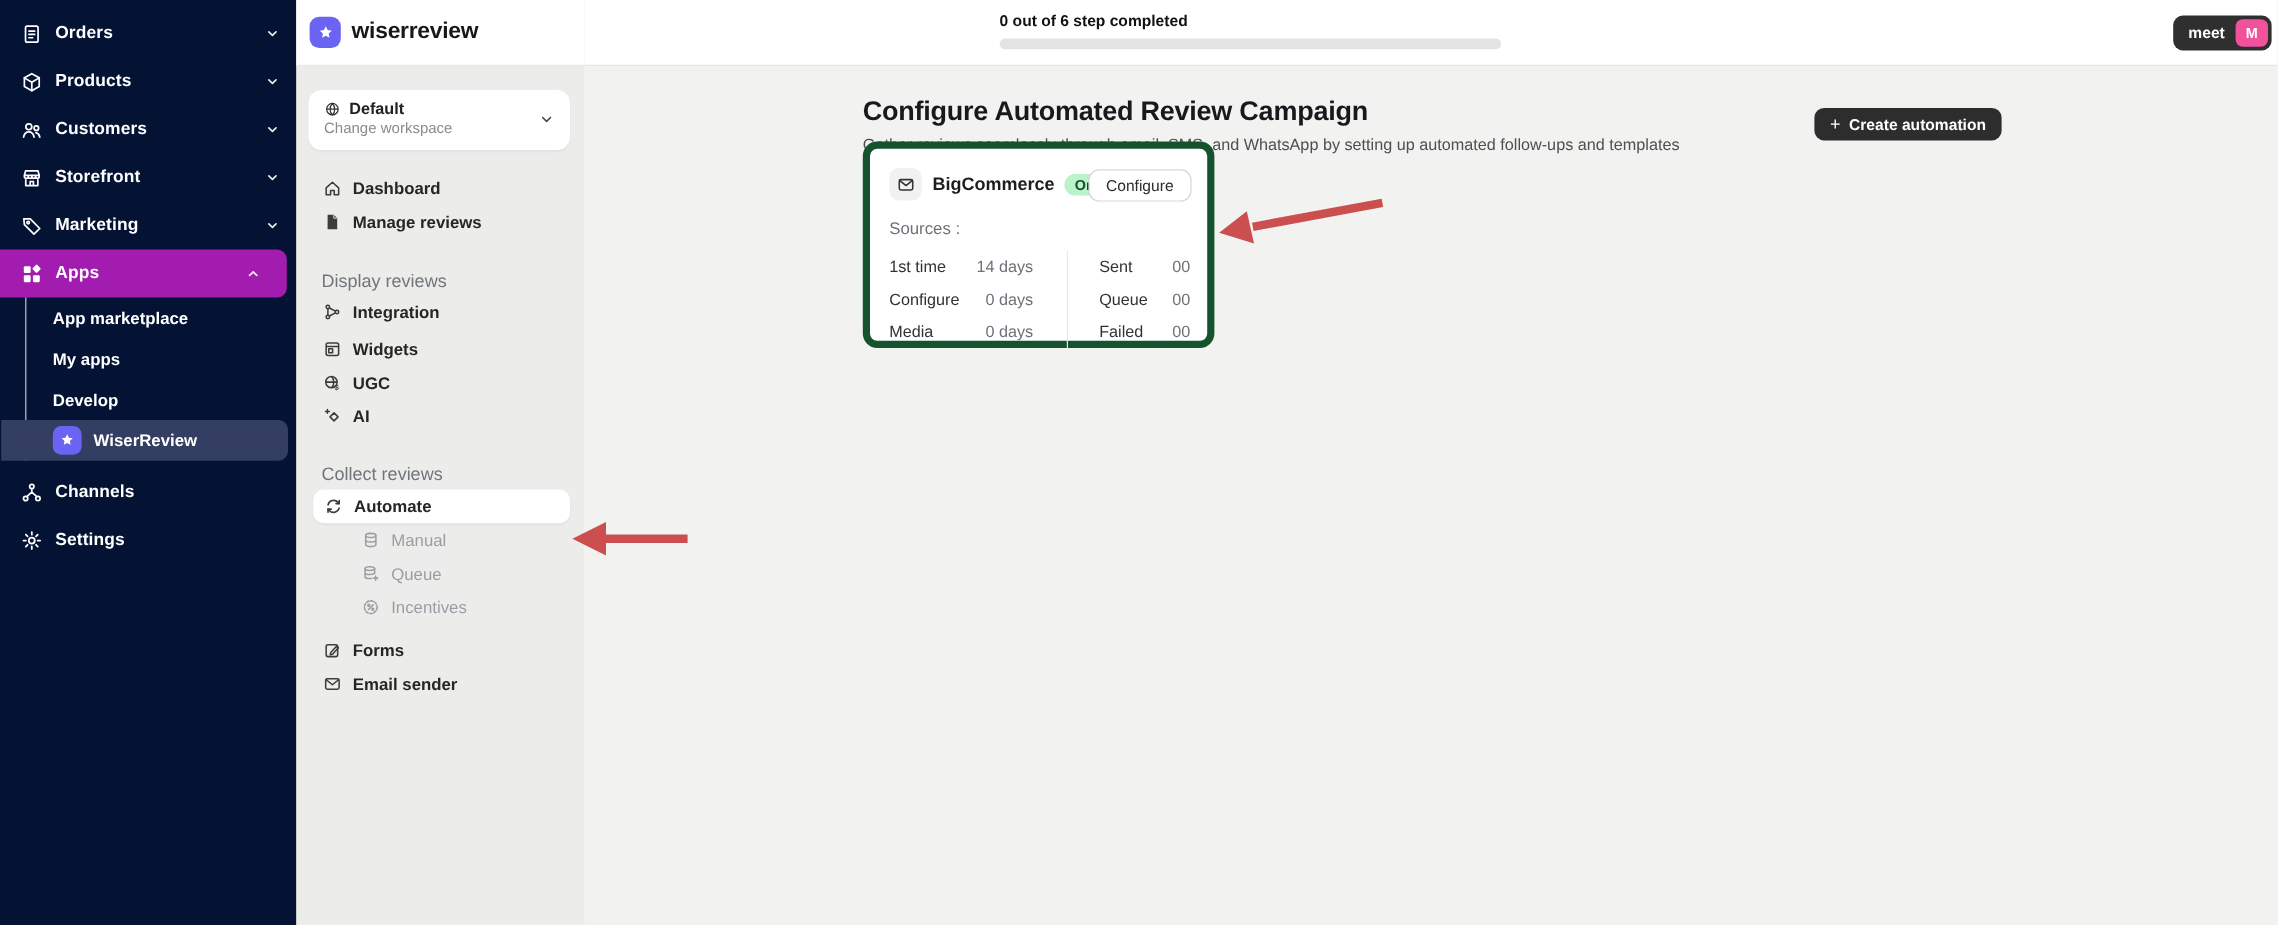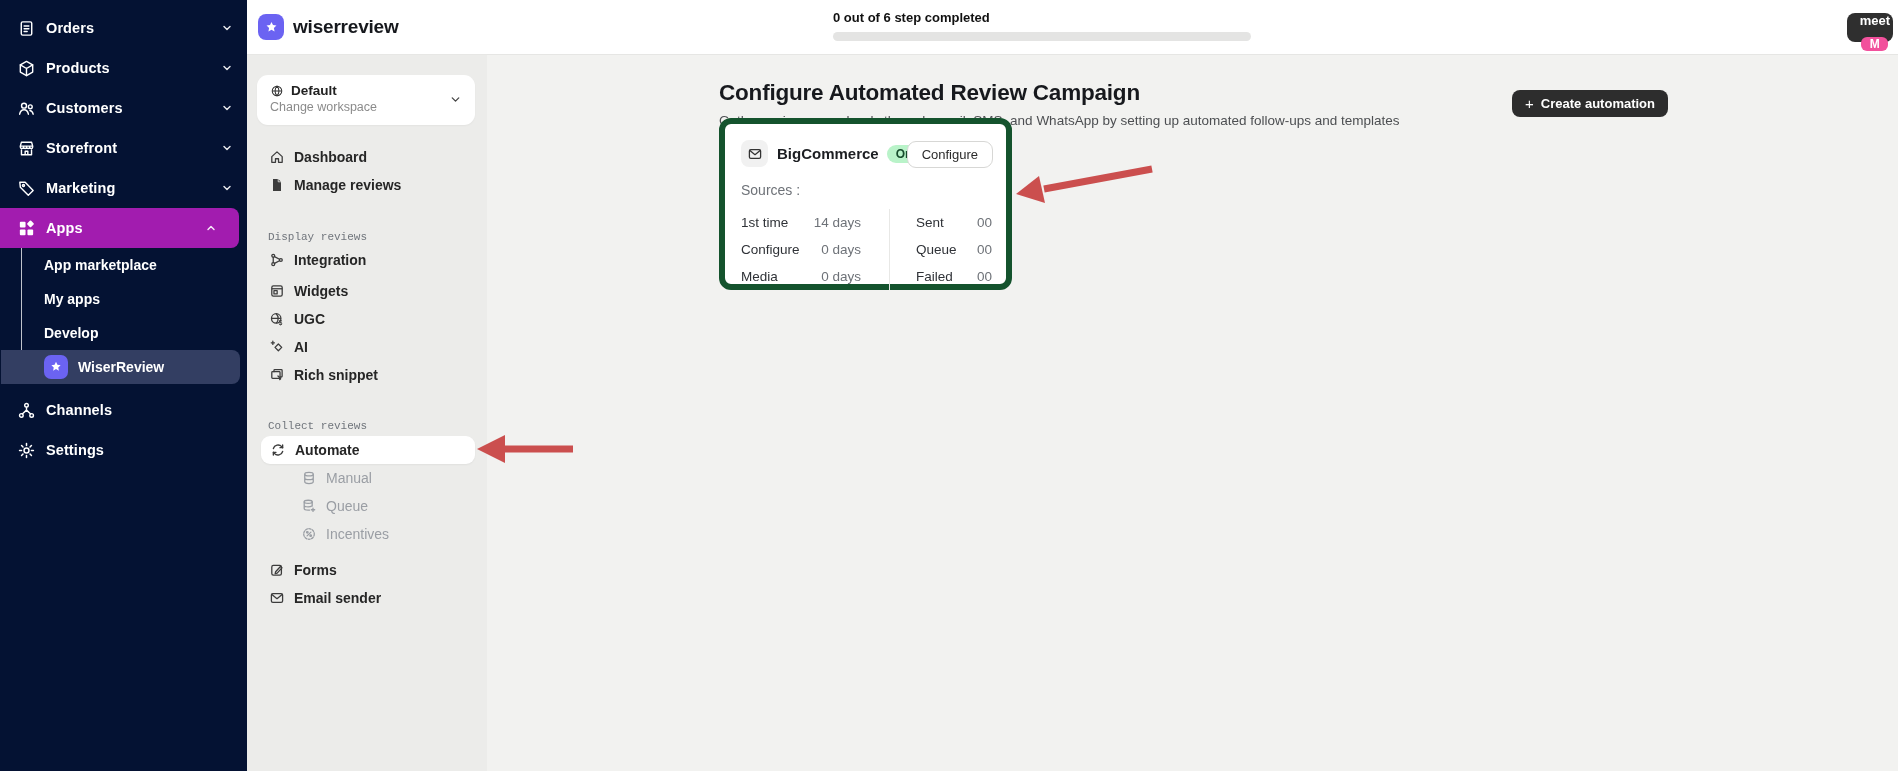--- a/index.html
+++ b/index.html
@@ -28,36 +28,36 @@
   .brand-name { font-size:19px; font-weight:700; color:#16181d; letter-spacing:-.2px; }
   .aside-scroll { padding:20px 12px 0 10px; }
   .ws-card { background:#fff; border-radius:11px; height:50px; padding:8px 12px 0 13px; position:relative; cursor:pointer; box-shadow:0 1px 2px rgba(0,0,0,.04); }
   .ws-top { display:flex; align-items:center; gap:7px; font-size:13.5px; font-weight:700; color:#222; }
   .ws-sub { font-size:12.5px; color:#8b8b8b; margin-top:2px; }
   .ws-chev { position:absolute; right:13px; top:18px; color:#444; }
   .anav-list { margin-top:18px; }
   .arow { height:28px; display:flex; align-items:center; padding-left:11px; gap:9px; cursor:pointer; color:#2c2c2c; }
   .arow .ico { width:17px; height:17px; display:flex; align-items:center; justify-content:center; color:#3c3c3c; flex:none; }
   .arow .lbl { font-size:14px; font-weight:600; color:#262626; }
-  .sec-label { margin-top:26px; height:18px; font-size:11px; color:#70757c; padding-left:11px; display:flex; align-items:flex-end;font-family:Liberation Mono, monospace; }
+  .sec-label { margin-top:26px; height:18px; font-size:15px; color:#70757c; padding-left:11px; display:flex; align-items:flex-end; }
   .sec-label.first-pad { margin-bottom:3px; }
   .arow.pill { background:#fff; border-radius:9px; margin:4px 0 0 4px; height:28px; padding-left:8px; box-shadow:0 1px 2px rgba(0,0,0,.05); }
   .arow.subitem { padding-left:43px; }
   .arow.disabled .lbl { color:#9a9ea4; font-weight:500; }
   .arow.disabled .ico { color:#9a9ea4; }
   .gap8 { margin-top:8px; }
 
   
   .main { flex:1; position:relative; background:var(--main-bg,#f2f2f0); }
   .topbar { position:absolute; left:0; top:0; right:0; height:55px; background:#fff; border-bottom:1px solid #e6e6e4; }
   .progress-wrap { position:absolute; left:346px; top:10px; }
   .progress-text { font-size:13px; font-weight:700; color:#111; }
   .progress-track { margin-top:7px; width:418px; height:9px; border-radius:5px; background:#e4e4e3; overflow:hidden; }
   .progress-fill { height:100%; background:#2f2f2f; border-radius:5px; width:0; }
-  .account-pill { position:absolute; right:5px; top:13px; height:29px; background:#2f2f2f; border-radius:8px; display:flex; align-items:center; padding:0 3px 0 13px; gap:9px; cursor:pointer;flex-direction:column; }
+  .account-pill { position:absolute; right:5px; top:13px; height:29px; background:#2f2f2f; border-radius:8px; display:flex; align-items:center; padding:0 3px 0 13px; gap:9px; cursor:pointer; }
   .account-pill .lbl { color:#fff; font-size:13px; font-weight:600; }
   .avatar { width:27px; height:23px; background:var(--avatar-pink,#f2519c); border-radius:6px; color:#fff; font-size:12px; font-weight:700; display:flex; align-items:center; justify-content:center; }
 
   .page-title { position:absolute; left:232px; top:80px; font-size:22.5px; font-weight:700; color:#17191d; letter-spacing:-.2px; }
   .page-sub { position:absolute; left:232px; top:113px; font-size:13.5px; color:#4d4f52; }
   .create-btn { position:absolute; right:230px; top:90px; height:27px; background:#2d2d2d; color:#fff; border:none; border-radius:8px; font-size:13px; font-weight:600; display:flex; align-items:center; gap:7px; padding:0 13px; cursor:pointer; font-family:inherit; }
   .create-btn .plus { font-size:15px; font-weight:500; line-height:1; }
 
   
   .card { position:absolute; left:232px; top:118px; width:293px; height:172px; background:#fff; border:6px solid #14532d; border-radius:12px; padding:16px 14px 0 16px; }
@@ -308,30 +308,20 @@
       </div>
       <div class="arow">
         <span class="ico">
             <svg class="i" width="16" height="16" viewBox="0 0 20 20" fill="none" stroke="currentColor" stroke-width="1.6" stroke-linecap="round" stroke-linejoin="round">
               <path d="M11.7 6.3l4.2 4.2-4.2 4.2-4.2-4.2z"></path>
               <path d="M4.8 2.8v4M2.8 4.8h4"></path>
             </svg>
           </span>
         <span class="lbl">AI</span>
       </div>
-      <div class="arow">
-        <span class="ico">
-            <svg class="i" width="16" height="16" viewBox="0 0 20 20" fill="none" stroke="currentColor" stroke-width="1.6" stroke-linejoin="round" stroke-linecap="round">
-              <path d="M6.2 5.8V4.3c0-.6.4-1 1-1h8.2c.6 0 1 .4 1 1v7.2c0 .6-.4 1-1 1h-1.6"></path>
-              <rect x="3.5" y="5.8" width="10.3" height="8.3" rx="1"></rect>
-              <path d="M11.2 11.2l3.4 3.4M14.6 14.6l-1.4-.3.3 1.4z" fill="currentColor"></path>
-            </svg>
-          </span>
-        <span class="lbl">Rich snippet</span>
-      </div>
 
       <div class="sec-label" style="margin-top:25px">Collect reviews</div>
 
       <div class="arow pill">
         <span class="ico">
             <svg class="i" width="16" height="16" viewBox="0 0 20 20" fill="none" stroke="currentColor" stroke-width="1.7" stroke-linecap="round" stroke-linejoin="round">
               <path d="M4.2 8.2a6.1 6.1 0 0 1 10.4-2.4l1.2 1.3"></path>
               <path d="M15.8 3.8v3.3h-3.3"></path>
               <path d="M15.8 11.8a6.1 6.1 0 0 1-10.4 2.4l-1.2-1.3"></path>
               <path d="M4.2 16.2v-3.3h3.3"></path>

